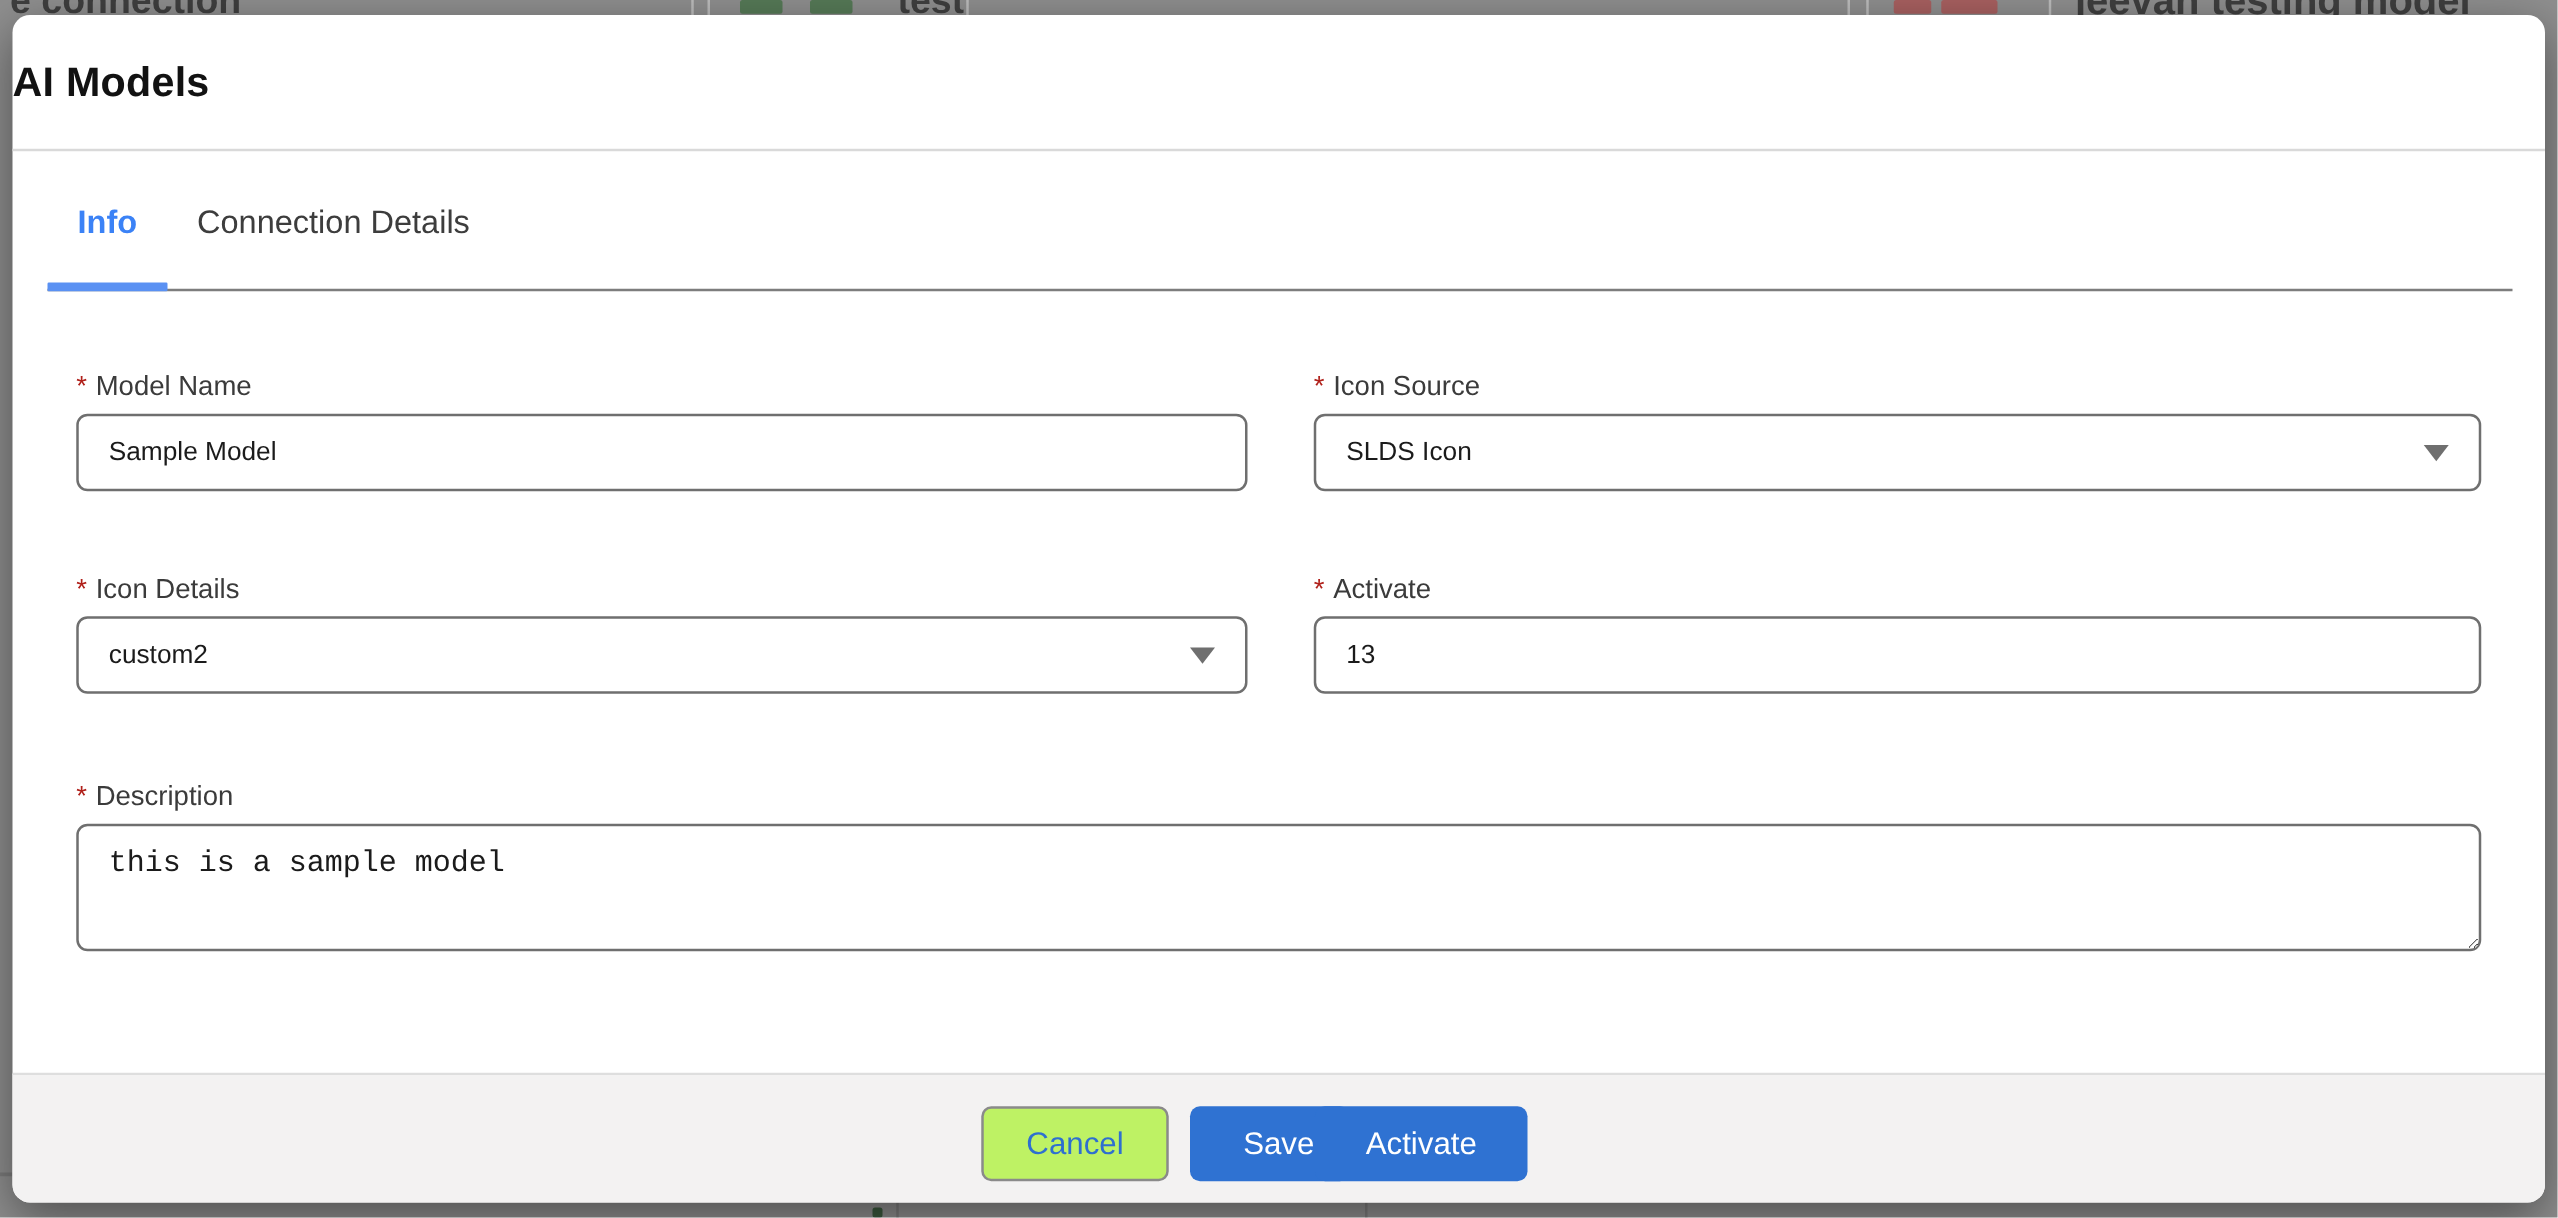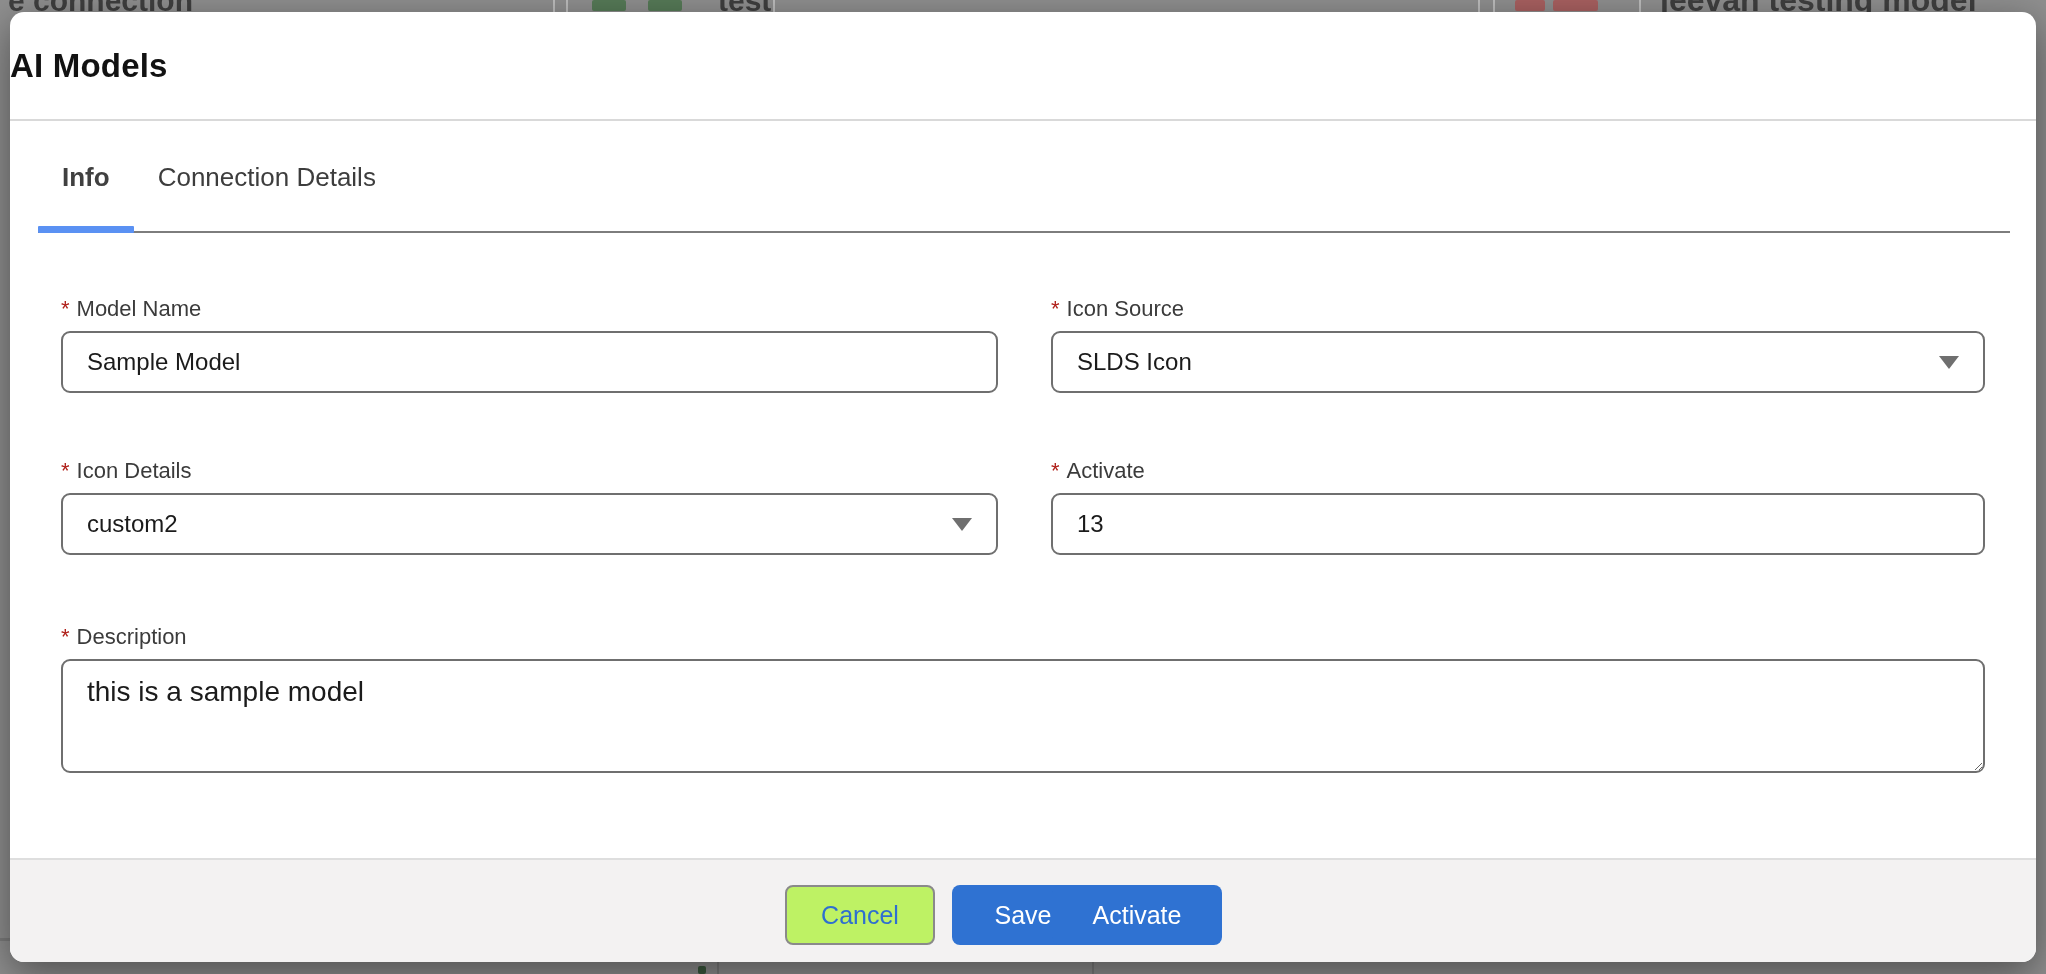--- a/index.html
+++ b/index.html
@@ -34,47 +34,47 @@
   .tabs-row {
     position:absolute; left:28px; top:111px; width:1972px; height:110px;
     border-bottom:2px solid #7d7d7d;
     display:flex; align-items:flex-end;
   }
   .tab {
     position:relative; height:100%; padding:0 24px;
     display:flex; align-items:center;
     font-size:26px; color:#3d3d3d; cursor:pointer;
   }
-  .tab.active { font-weight:700; color:#404040; }
+  .tab.active { font-weight:700; color:#3b82f6; }
   .tab.active::after {
     content:""; position:absolute; left:0; right:0; bottom:-2px;
     height:7px; background:#5a91f3; border-radius:1px;
   }
 
   
   .field { position:absolute; }
   .field-label { display:flex; align-items:flex-start; font-size:22px; color:#3b3b3b; height:26px; line-height:26px; }
   .req { color:#b0201a; margin-right:7px; font-size:22px; }
   .control {
     position:absolute; left:0; top:35px; width:100%; height:62px;
     border:2px solid #6f6f6f; border-radius:9px; background:#fff;
     font-family:"Liberation Sans", sans-serif;
-    font-size:24px; color:#1b1b1b; padding:0 24px; outline:none;
+    font-size:21px; color:#1b1b1b; padding:0 24px; outline:none;
   }
   .select-box {
     display:flex; align-items:center; justify-content:space-between; cursor:pointer;
   }
   .caret {
     width:0; height:0; flex:0 0 auto;
     border-left:10px solid transparent; border-right:10px solid transparent;
     border-top:13px solid #6f6f6f; margin-left:12px;
   }
   textarea.control {
-    height:114px; padding-top:16px; resize:both;
-    font-size:28px; line-height:30px;
+    height:102px; padding-top:16px; resize:both;
+    font-size:24px; line-height:30px;font-family:Liberation Mono, monospace;
   }
 
   
   .modal-footer {
     position:absolute; left:0; bottom:0; width:100%; height:104px;
     background:#f3f2f2; border-top:2px solid #dedede;
     border-radius:0 0 14px 14px;
   }
   .btn {
     position:absolute; top:25px; height:60px;

